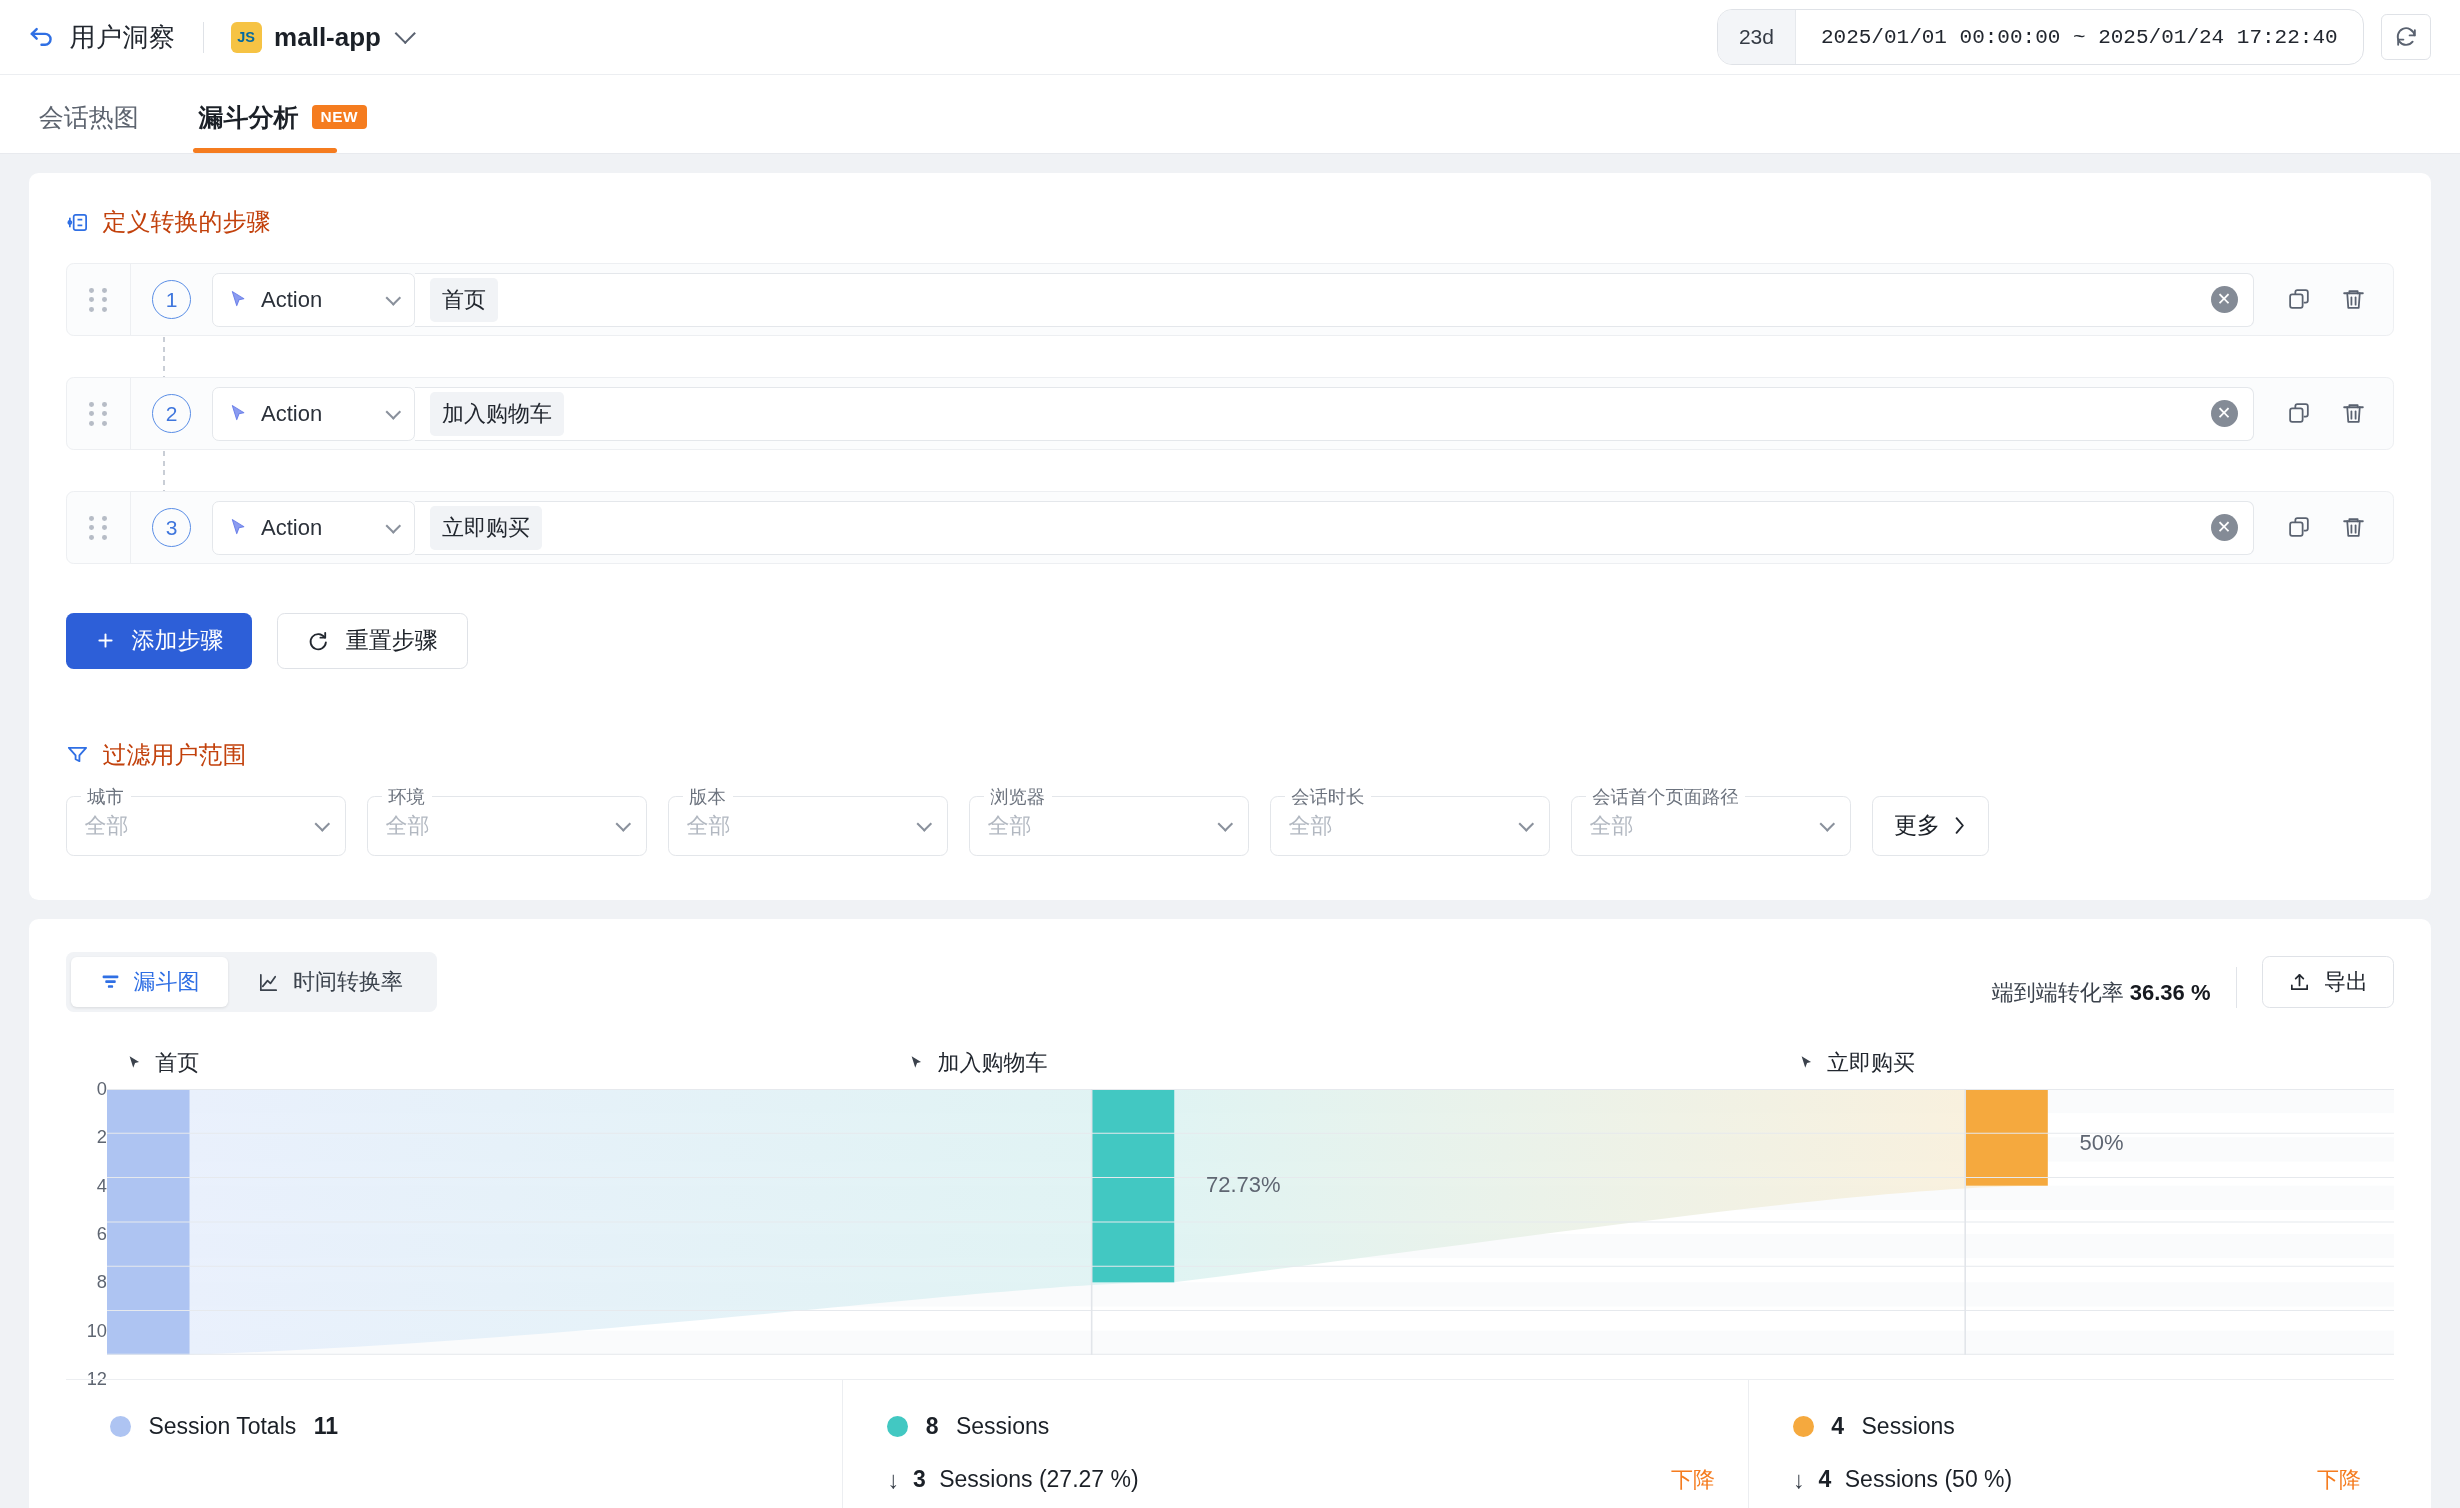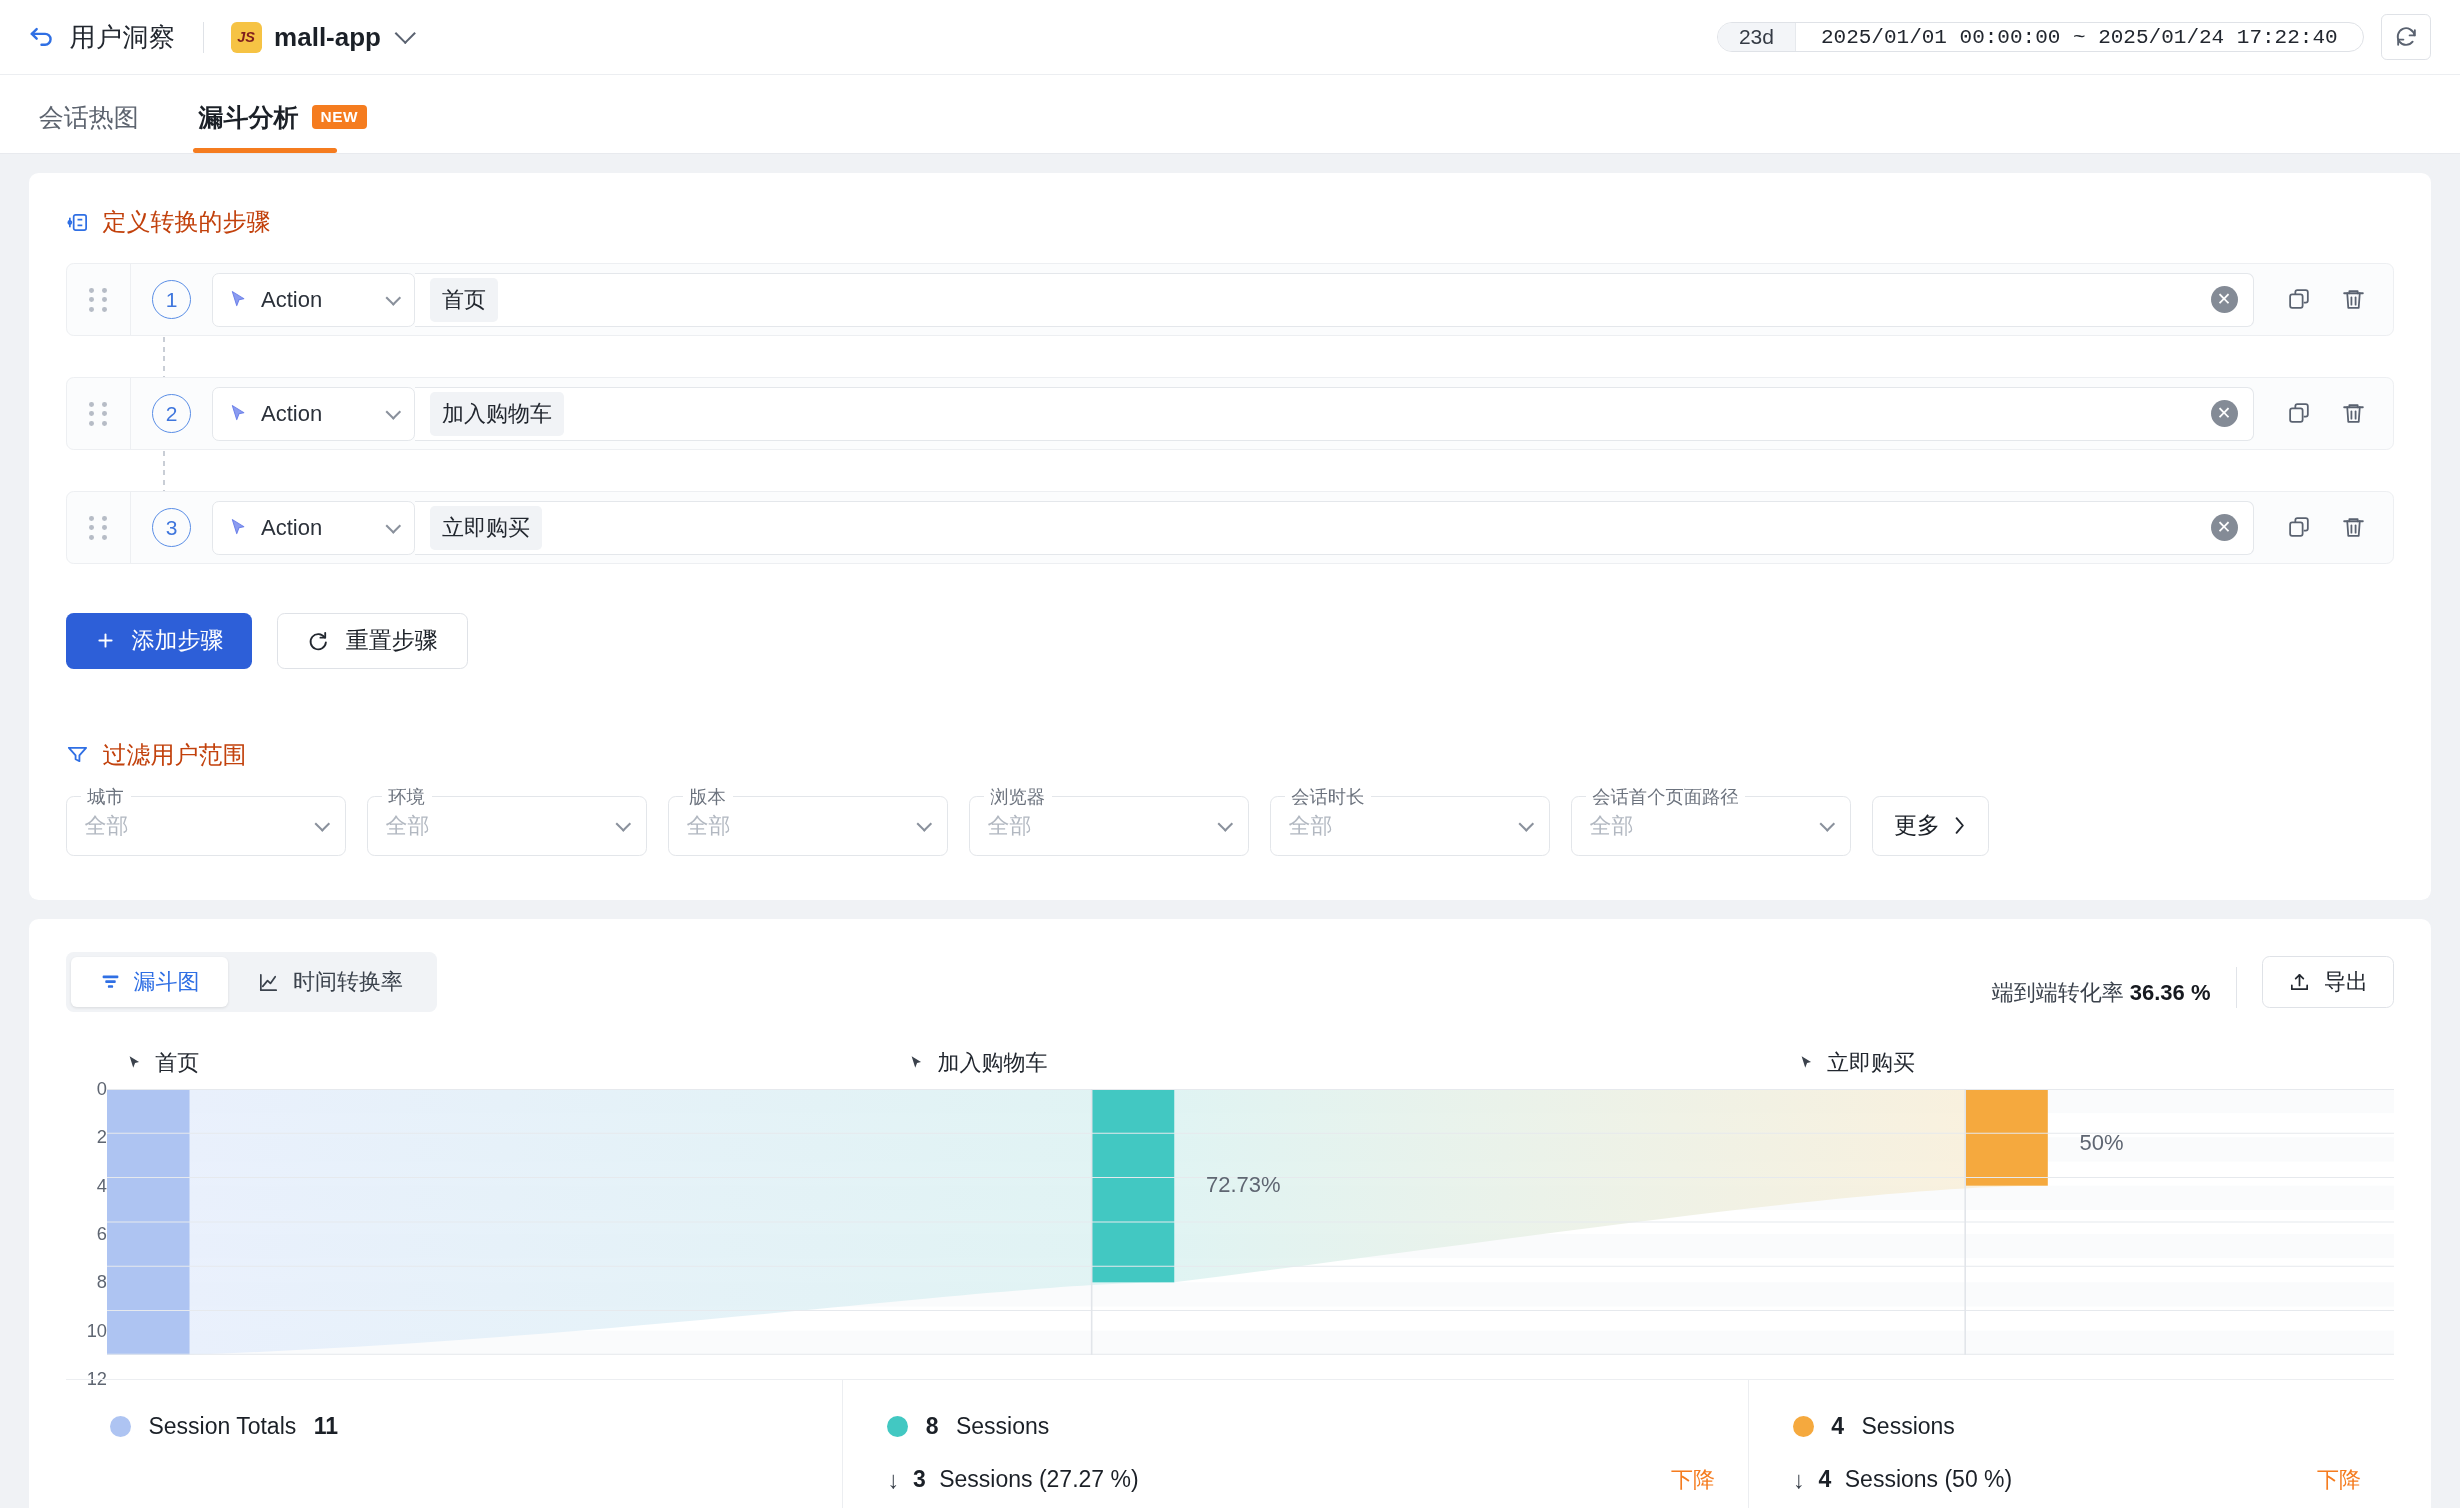--- a/index.html
+++ b/index.html
@@ -16,34 +16,34 @@
     height: 75px; background: #ffffff;
     display: flex; align-items: center;
     padding: 0 29px 0 27px;
     border-bottom: 1px solid #eceef1;
   }
   .back-icon { width: 29px; height: 29px; flex: 0 0 auto; margin-right: 13.5px; }
   .app-label { font-size: 26px; color: #22272f; letter-spacing: 0.5px; }
   .vdiv { width: 1px; height: 31px; background: #dfe2e7; margin: 0 27px; }
   .js-badge {
     width: 31px; height: 31px; border-radius: 5.8px;
-    background: #f6c344; color: #7f1d1d;
+    background: #f6c344; color: #0369a1;
     font-size: 14.5px; font-weight: bold;
     display: flex; align-items: center; justify-content: center;
-    margin-right: 12.6px; flex: 0 0 auto; font-style: italic;
+    margin-right: 12.6px; flex: 0 0 auto;
   }
   .proj-name { font-size: 26px; font-weight: bold; color: #1b2027; }
   .caret {
     margin-left: 17.4px; width: 14.5px; height: 14.5px;
     border-right: 2.4px solid #5a6270; border-bottom: 2.4px solid #5a6270;
     transform: rotate(45deg) translate(-2.9px,-2.9px);
   }
   .topbar-right { margin-left: auto; display: flex; align-items: center; }
   .daterange {
-    display: flex; align-items: stretch; height: 30px;
+    display: flex; align-items: stretch; height: 56px;
     border: 1px solid #dfe2e7; border-radius: 15px; overflow: hidden;
     background: #fff;
   }
   .daterange .days {
     background: #f3f5f8; padding: 0 21px;
     display: flex; align-items: center; font-size: 21px; color: #343a44;
     border-right: 1px solid #e6e9ed;
   }
   .daterange .range {
     padding: 0 25px; display: flex; align-items: center;

